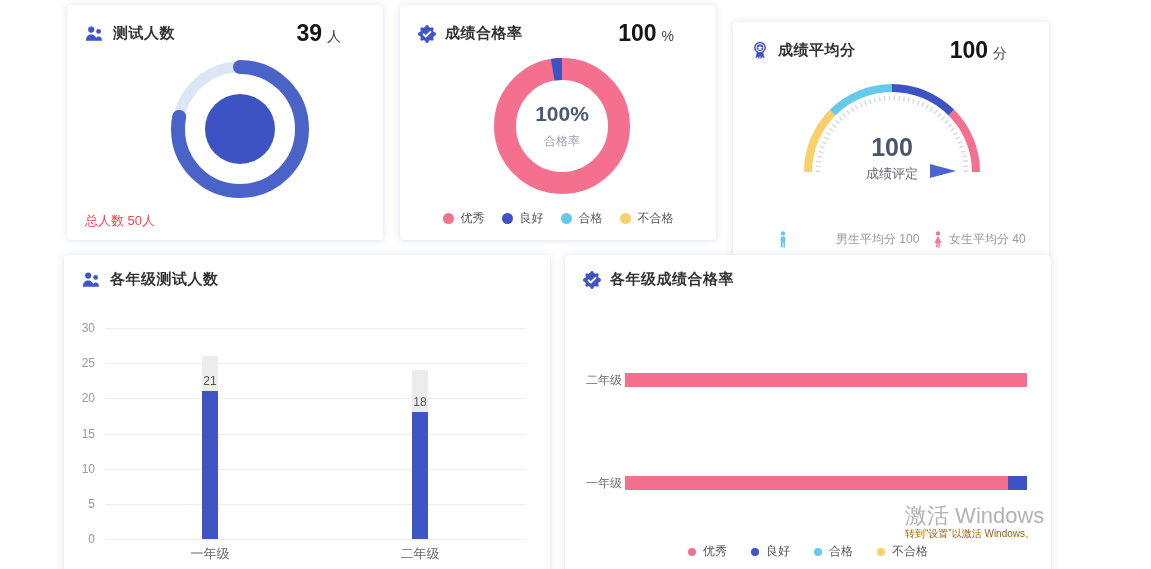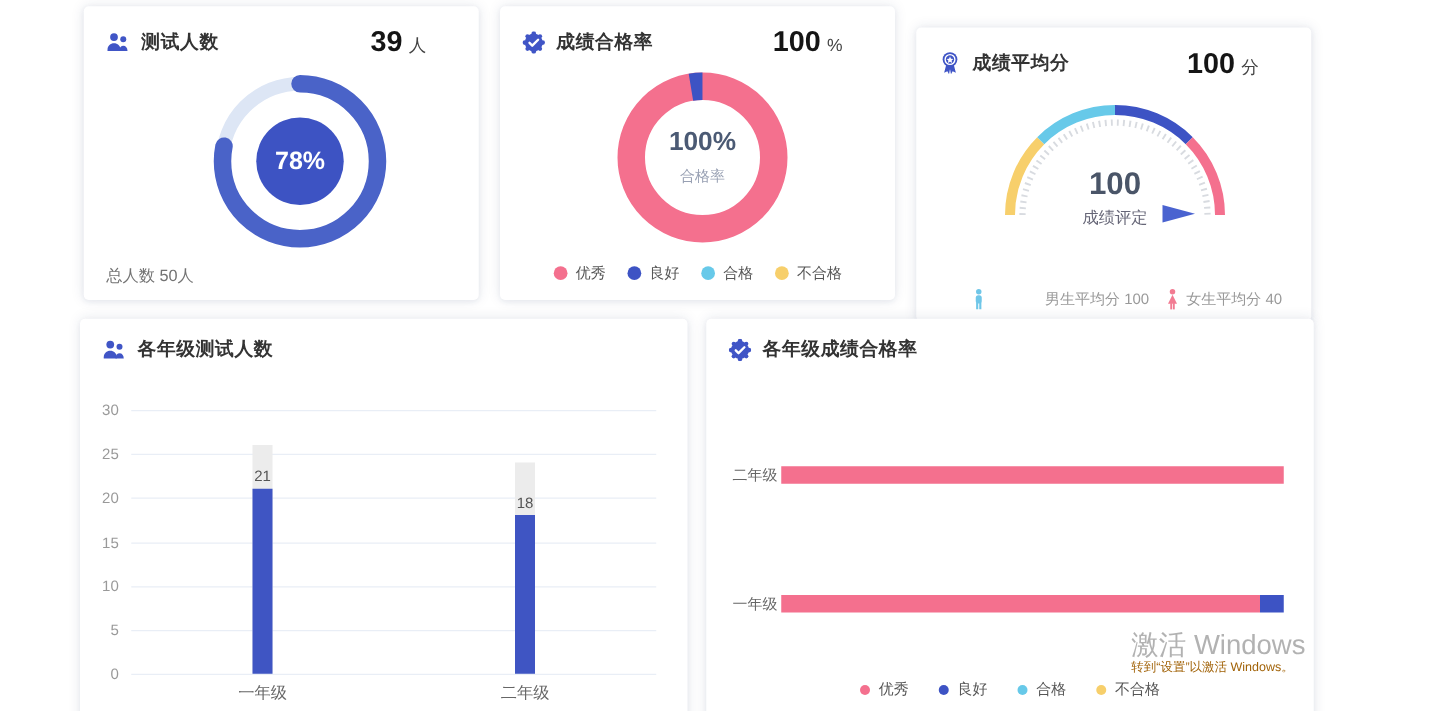--- a/index.html
+++ b/index.html
@@ -16,21 +16,21 @@
   .card-title { font-size:15px; font-weight:bold; color:#333; margin-left:9px; letter-spacing:.5px; }
   .hval-wrap { margin-left:auto; display:flex; align-items:baseline; }
   .hval { font-size:23px; font-weight:bold; color:#151515; }
   .hunit { font-size:14px; color:#444; margin-left:5px; }
   svg { display:block; }
   .abs { position:absolute; }
   .donut-center { display:flex; flex-direction:column; align-items:center; justify-content:center; text-align:center; }
   .pct-text { font-size:20px; font-weight:bold; color:#fff; }
   .d2-val { font-size:21px; font-weight:bold; color:#4b5a74; }
   .d2-lab { font-size:12px; color:#98a0b3; margin-top:7px; }
-  .footer-note { position:absolute; left:18px; bottom:10px; font-size:13px; color:#737373;margin-top:24px; }
+  .footer-note { position:absolute; left:18px; bottom:10px; font-size:13px; color:#ef4444;margin-top:24px; }
   .legend { position:absolute; left:0; right:0; display:flex; justify-content:center; align-items:center; }
   .legend-item { display:flex; align-items:center; cursor:default; }
   .legend-dot { border-radius:50%; }
   .legend-label { font-size:12px; color:#555; margin-left:7px; }
   .legend-lg { bottom:13px; gap:17px; }
   .legend-lg .legend-dot { width:11px; height:11px; }
   .legend-sm { top:288px; gap:24px; }
   .legend-sm .legend-dot { width:8px; height:8px; }
   .gauge-val { position:absolute; left:59px; top:111px; width:200px; text-align:center;
                font-size:25px; font-weight:bold; color:#4a5568; }
@@ -67,23 +67,20 @@
     <span class="hval-wrap">
       <span class="hval">39</span>
       <span class="hunit">人</span>
     </span>
   </div>
   <svg class="abs" style="left:93px; top:44px;" width="160" height="160" viewBox="0 0 160 160">
     <circle cx="80" cy="80" r="62" fill="none" stroke-width="11" stroke="#dde6f5"></circle>
     <circle cx="80" cy="80" r="62" fill="none" stroke-width="14" stroke-linecap="round" transform="rotate(-90 80 80)" stroke="#4a63c8" stroke-dasharray="303.8548414552048 389.55748904513433"></circle>
     <circle cx="80" cy="80" r="35" fill="#3d53c3"></circle>
   </svg>
-  <div class="abs donut-center" style="left:93px; top:44px; width:160px; height:160px;">
-    <span class="pct-text">78%</span>
-  </div>
   <div class="footer-note">总人数 50人</div>
 </div>
 
 <div class="card" style="left:400px; top:5px; width:316px; height:235px;">
   <div class="card-header">
     <span>
       <svg width="18" height="18" viewBox="0 0 18 18">
         <circle cx="9" cy="9" r="7.2" fill="#4055c6"></circle>
         <circle cx="9" cy="1.9" r="1.9" fill="#4055c6"></circle>
           <circle cx="9" cy="16.1" r="1.9" fill="#4055c6"></circle>

